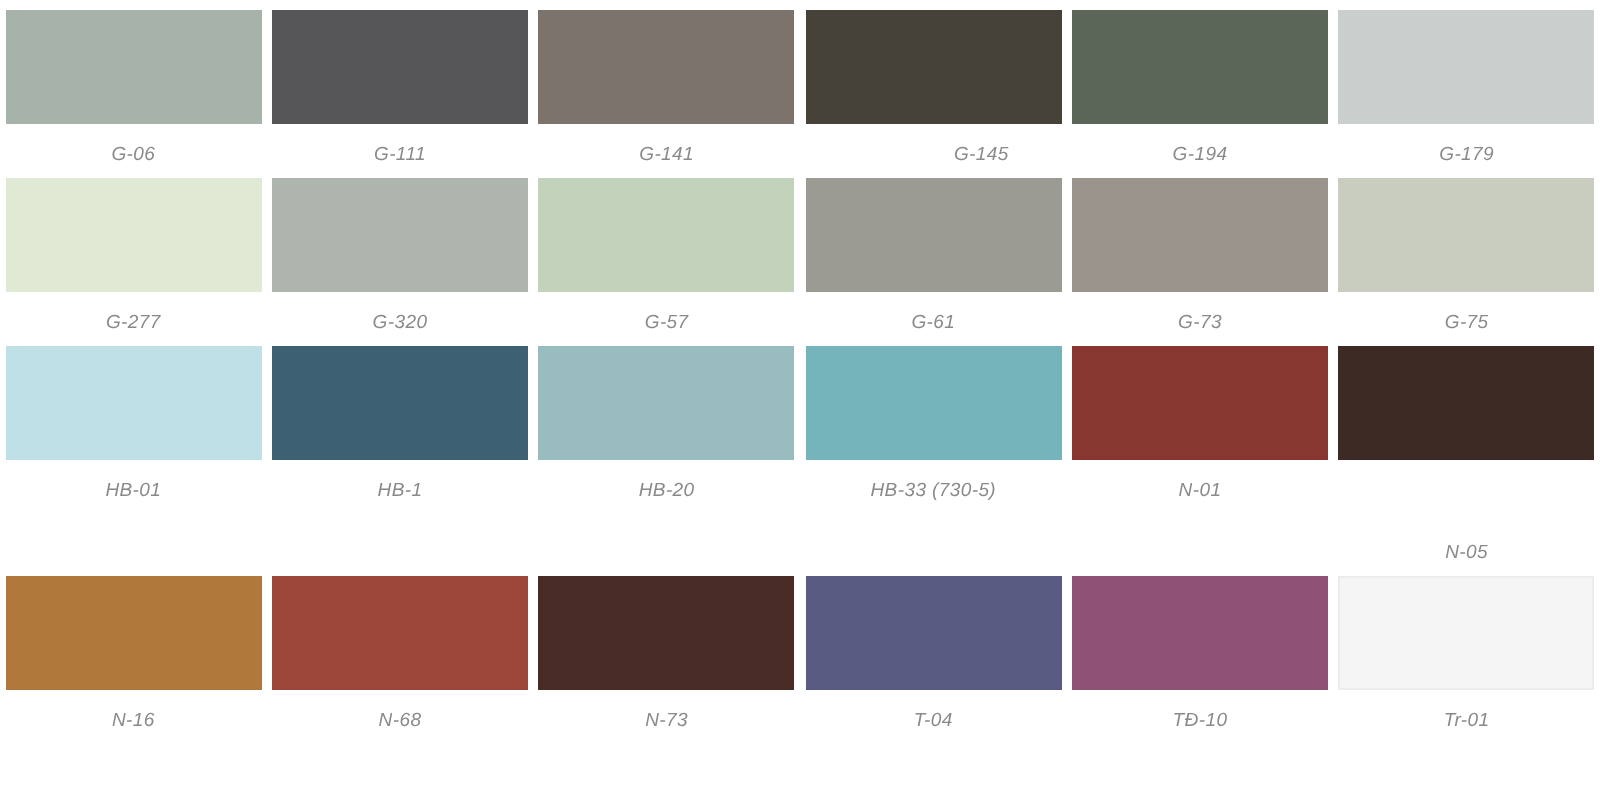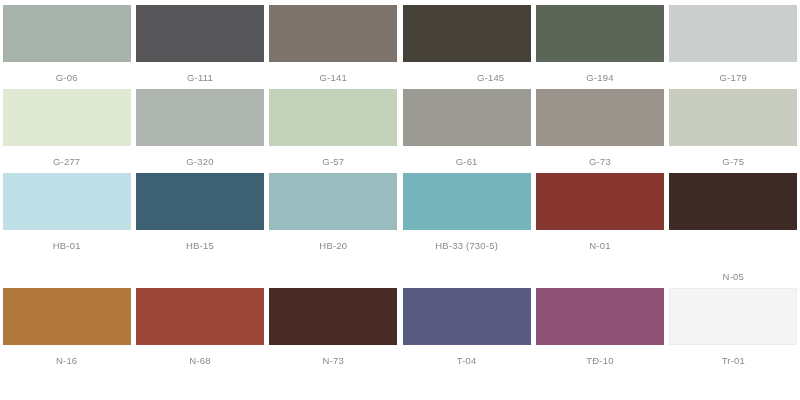--- a/index.html
+++ b/index.html
@@ -17,20 +17,21 @@
   }
 
   #swatch-grid {
     width: 800px;
     height: 280px;
     display: grid;
     grid-template-columns: repeat(6, 1fr);
     grid-template-rows: repeat(4, 1fr);
     box-sizing: border-box;
     padding: 0px;
+    font-style: italic;
   }
 
   .swatch-cell {
     position: relative;
     display: flex;
     flex-direction: column;
     align-items: center;
     justify-content: flex-start;
     padding-top: 5px;
     box-sizing: border-box;
@@ -109,21 +110,21 @@
     <div class="swatch-cell">
       <div class="swatch-chip" style="background-color: rgb(201, 205, 192);"></div>
       <div class="swatch-label" style="color: rgb(138, 138, 138);">G-75</div>
     </div>
     <div class="swatch-cell">
       <div class="swatch-chip" style="background-color: rgb(191, 224, 230);"></div>
       <div class="swatch-label" style="color: rgb(138, 138, 138);">HB-01</div>
     </div>
     <div class="swatch-cell">
       <div class="swatch-chip" style="background-color: rgb(61, 97, 114);"></div>
-      <div class="swatch-label" style="color: rgb(138, 138, 138);">HB-15</div>
+      <div class="swatch-label" style="color: rgb(138, 138, 138);">HB-1</div>
     </div>
     <div class="swatch-cell">
       <div class="swatch-chip" style="background-color: rgb(153, 188, 190);"></div>
       <div class="swatch-label" style="color: rgb(138, 138, 138);">HB-20</div>
     </div>
     <div class="swatch-cell">
       <div class="swatch-chip" style="background-color: rgb(116, 180, 186);"></div>
       <div class="swatch-label" style="color: rgb(138, 138, 138);">HB-33 (730-5)</div>
     </div>
     <div class="swatch-cell">

